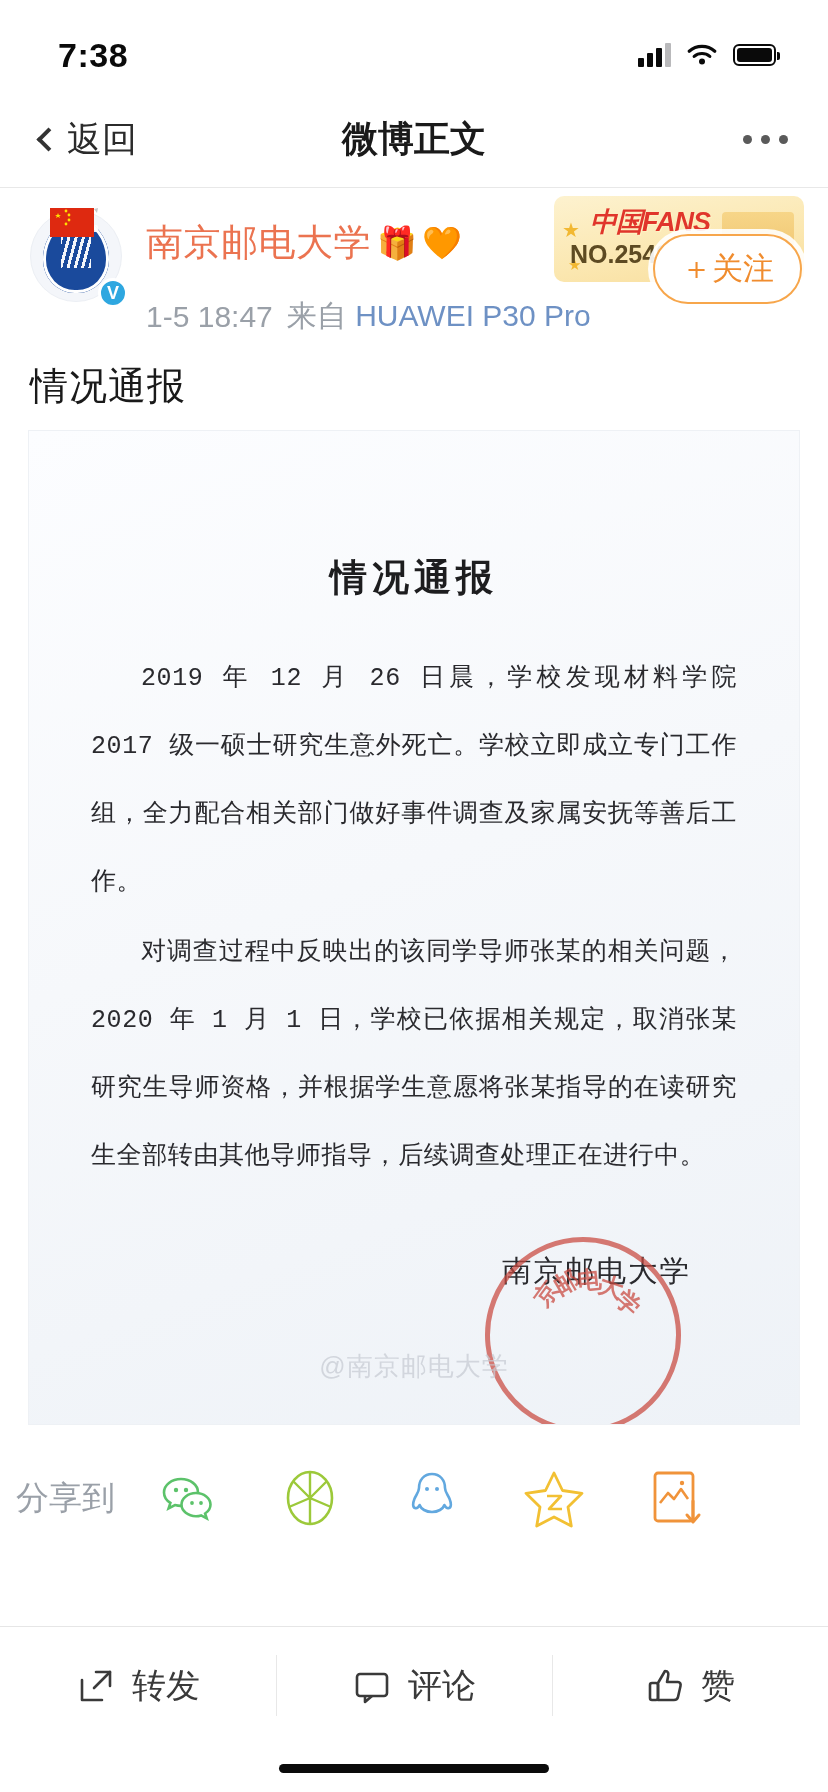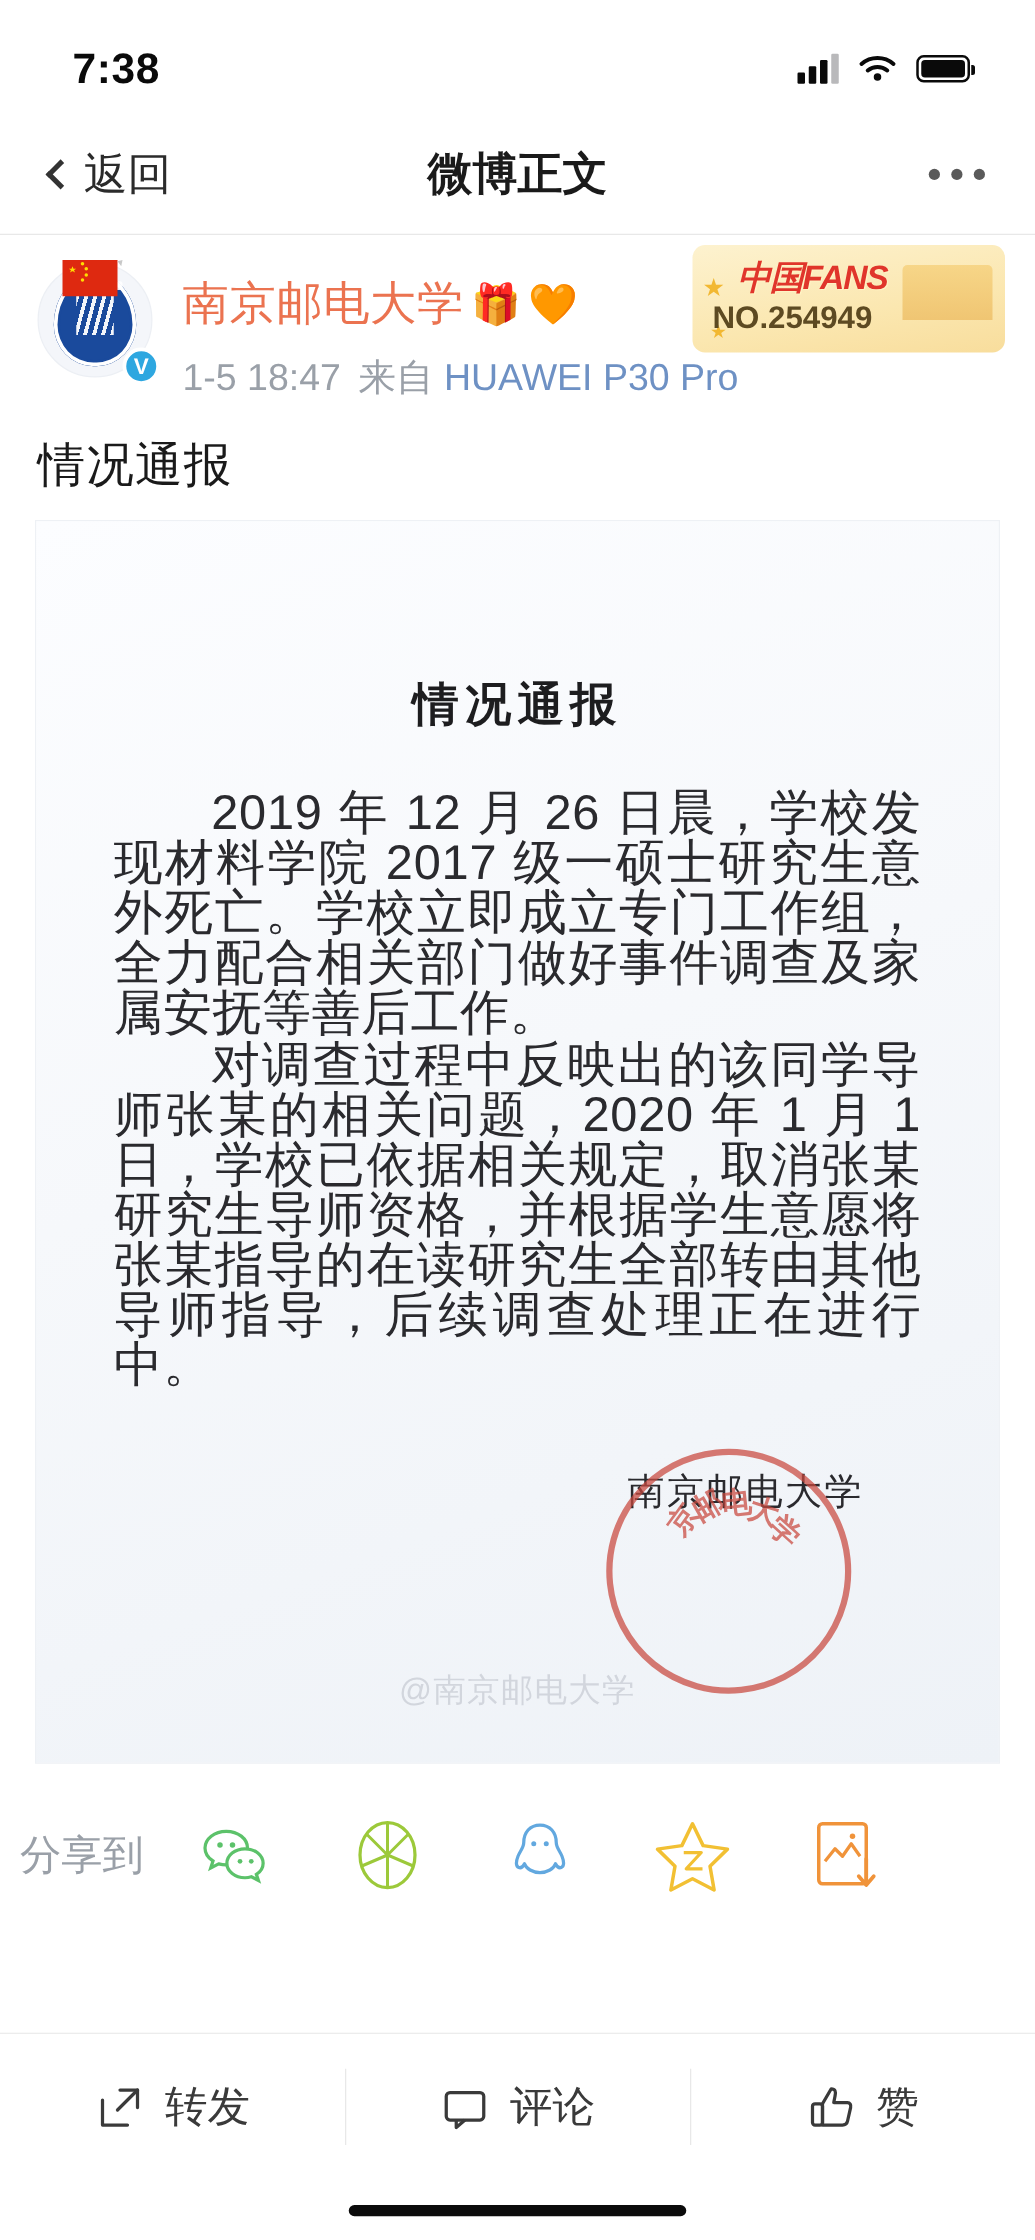--- a/index.html
+++ b/index.html
@@ -59,21 +59,21 @@
   .crest::after{ content:""; position:absolute; left:50%; top:8%; transform:translateX(-50%);
            width:44px; height:7px; background:#fff; opacity:.9; border-radius:2px;}
   .flag { position:absolute; left:18px; top:-4px; width:52px; height:34px; z-index:3; }
   .vbadge { position:absolute; right:0px; bottom:0px; width:30px; height:30px; border-radius:50%;
             background:#2ea7e0; border:3px solid #fff; display:flex; align-items:center; justify-content:center;
             color:#fff; font-size:18px; font-weight:700; line-height:1; z-index:4; }
   .uinfo { margin-left:18px; padding-top:8px; flex:1 1 auto; min-width:0; }
   .uname-line { display:flex; align-items:center; gap:6px; }
   .uname { font-size:37px; color:#eb7350; font-weight:500; letter-spacing:.5px; }
   .emoji { font-size:32px; line-height:1; }
-  .umeta { margin-top:14px; font-size:30px; color:#9aa0a8; display:flex; align-items:center; gap:14px; flex-wrap:nowrap; }
+  .umeta { margin-top:28px; font-size:30px; color:#9aa0a8; display:flex; align-items:center; gap:14px; flex-wrap:nowrap; }
   .umeta .src { color:#6e91c4; }
   .umeta .src .from { color:#9aa0a8; }
 
   .fanbadge {
     position:absolute; right:24px; top:8px; width:250px; height:86px;
     background:linear-gradient(170deg,#fdf2cf 0%,#fbe7b0 60%,#f8dd9c 100%);
     border-radius:10px; overflow:hidden;
   }
   .fanbadge .fb-title { position:absolute; left:36px; top:8px; font-size:27px; font-weight:800;
      color:#e0352b; font-style:italic; letter-spacing:-1px; text-shadow:1px 1px 0 #fff3c4; }
@@ -95,22 +95,22 @@
   .docimg {
     margin:0 28px; height:995px; position:relative; overflow:hidden;
     background:
       radial-gradient(120% 70% at 30% 10%, #ffffff 0%, #f7f9fc 55%, #eef2f7 100%);
     border:1px solid #eef1f5;
   }
   .docpaper { position:absolute; inset:0; padding:86px 62px 0 62px;
     background:linear-gradient(160deg,#fcfdff 0%,#f6f8fb 45%,#eef2f7 100%); }
   .doctitle { text-align:center; font-family:"DejaVu Serif","Liberation Serif",serif;
     font-size:37px; font-weight:700; color:#1d1d1f; letter-spacing:5px; margin:36px 0 42px 0; }
-  .docpara { font-family:Liberation Sans, sans-serif; font-size:39px; color:#2a2a2e;
-    line-height:40px; text-indent:2em; text-align:justify; letter-spacing:.6px; margin-bottom:2px; }
+  .docpara { font-family:Liberation Mono, monospace; font-size:25px; color:#2a2a2e;
+    line-height:68px; text-indent:2em; text-align:justify; letter-spacing:.6px; margin-bottom:2px; }
   .docsign { margin-top:54px; text-align:right; padding-right:46px; position:relative; }
   .docsign div { font-family:"DejaVu Serif","Liberation Serif",serif; font-size:29.5px;
     color:#2a2a2e; line-height:52px; letter-spacing:2px; }
   .seal {
     position:absolute; right:56px; top:-8px; width:196px; height:196px; border-radius:50%;
     border:5px solid #c9483e; opacity:.72; display:flex; align-items:center; justify-content:center;
     transform:rotate(-6deg);
   }
   .seal .ring-text { position:absolute; inset:14px; border-radius:50%; }
   .seal .ring-text span { position:absolute; font-size:24px; color:#c9483e; font-weight:700;
@@ -207,20 +207,21 @@
       </div>
 
       <div class="fanbadge">
         <span class="fb-star" style="left:8px;top:22px;">★</span>
         <span class="fb-star" style="left:14px;top:60px;font-size:15px;">★</span>
         <div class="fb-gate"></div>
         <div class="fb-title">中国FANS</div>
         <div class="fb-no">NO.254949</div>
       </div>
 
+      <div class="followbtn">＋关注</div>
     </div>
 
     <div class="posttext">情况通报</div>
 
     <div class="docimg">
       <div class="docpaper">
         <div class="doctitle">情况通报</div>
         <div class="docpara">2019 年 12 月 26 日晨，学校发现材料学院 2017 级一硕士研究生意外死亡。学校立即成立专门工作组，全力配合相关部门做好事件调查及家属安抚等善后工作。</div>
         <div class="docpara">对调查过程中反映出的该同学导师张某的相关问题，2020 年 1 月 1 日，学校已依据相关规定，取消张某研究生导师资格，并根据学生意愿将张某指导的在读研究生全部转由其他导师指导，后续调查处理正在进行中。</div>
 

